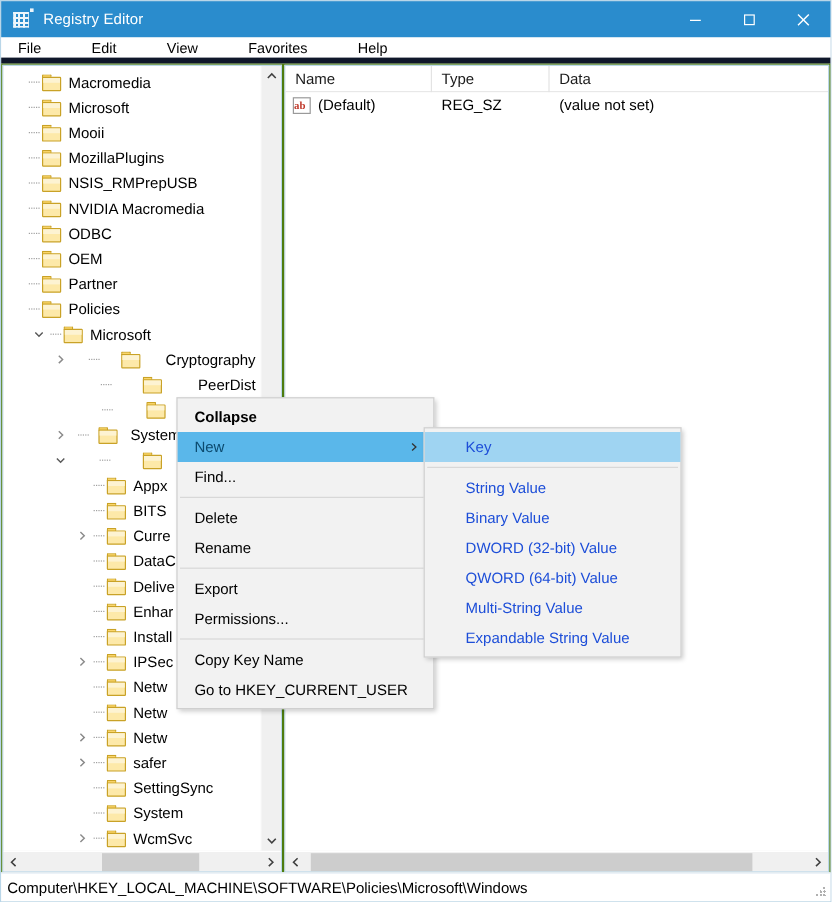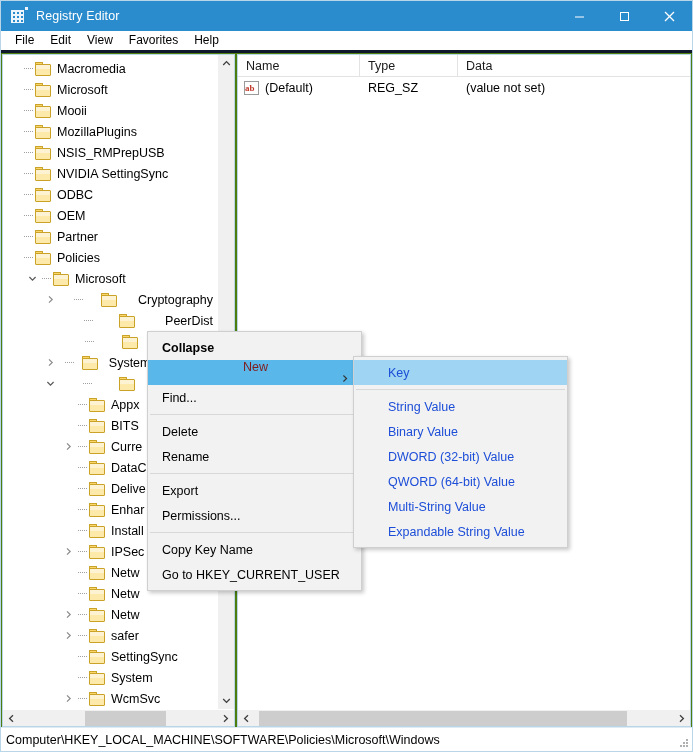--- a/index.html
+++ b/index.html
@@ -45,21 +45,22 @@
     width: 45px; height: 30px; display: flex;
     align-items: center; justify-content: center;
     color: #ffffff;
   }
   .winbtn svg { display: block; }
   
   .menubar {
     height: 22px; background: #ffffff;
     display: flex; 
     flex: 0 0 22px; padding-left: 6px;
-    border-bottom: 3px solid #0f172a;
+    border-bottom: 5px solid #0f172a;
+    gap: 26px;
   }
   .menuitem {
     font-size: 12px; color: #000000;
     padding: 2px 8px 3px 8px; cursor: default;
   }
   
   .body {
     flex: 1 1 auto; display: flex;
     background: #4d7c0f;
     padding: 1px 1px 0 1px;
@@ -192,21 +193,21 @@
     border: 1px solid #cfcfcf;
     box-shadow: 2px 2px 4px rgba(0,0,0,.22);
     padding: 3px 0; z-index: 50;
   }
   .ctxitem {
     height: 25px; display: flex; align-items: center;
     font-size: 12.5px; color: #000000; padding: 0 12px 0 14px;
     white-space: nowrap; cursor: default; position: relative;
   }
   .ctxitem.bold { font-weight: bold; }
-  .ctxitem.hl { background: #5ab7ea; color: #7f1d1d; flex-direction: column; }
+  .ctxitem.hl { background: #5ab7ea; color: #0c4a6e; }
   .ctxitem .submark { margin-left: auto; padding-left: 24px; color: #333; display:flex; }
   .ctxsep { height: 1px; background: #d8d8d8; margin: 4px 2px; }
   .submenu {
     position: absolute; background: #f2f2f2;
     border: 1px solid #cfcfcf;
     box-shadow: 2px 2px 4px rgba(0,0,0,.22);
     padding: 3px 0; z-index: 60;
   }
   .subitem {
     height: 25px; display: flex; align-items: center;
@@ -334,21 +335,21 @@
             </div>
             <div class="trow i0">
               <span class="twist"></span>
               <span class="dots">
                 <i></i>
               </span>
               <span class="folder">
                 <span class="tab"></span>
                 <span class="bodyf"></span>
               </span>
-              <span class="tlabel">NVIDIA SettingSync</span>
+              <span class="tlabel">NVIDIA Macromedia</span>
             </div>
             <div class="trow i0">
               <span class="twist"></span>
               <span class="dots">
                 <i></i>
               </span>
               <span class="folder">
                 <span class="tab"></span>
                 <span class="bodyf"></span>
               </span>

